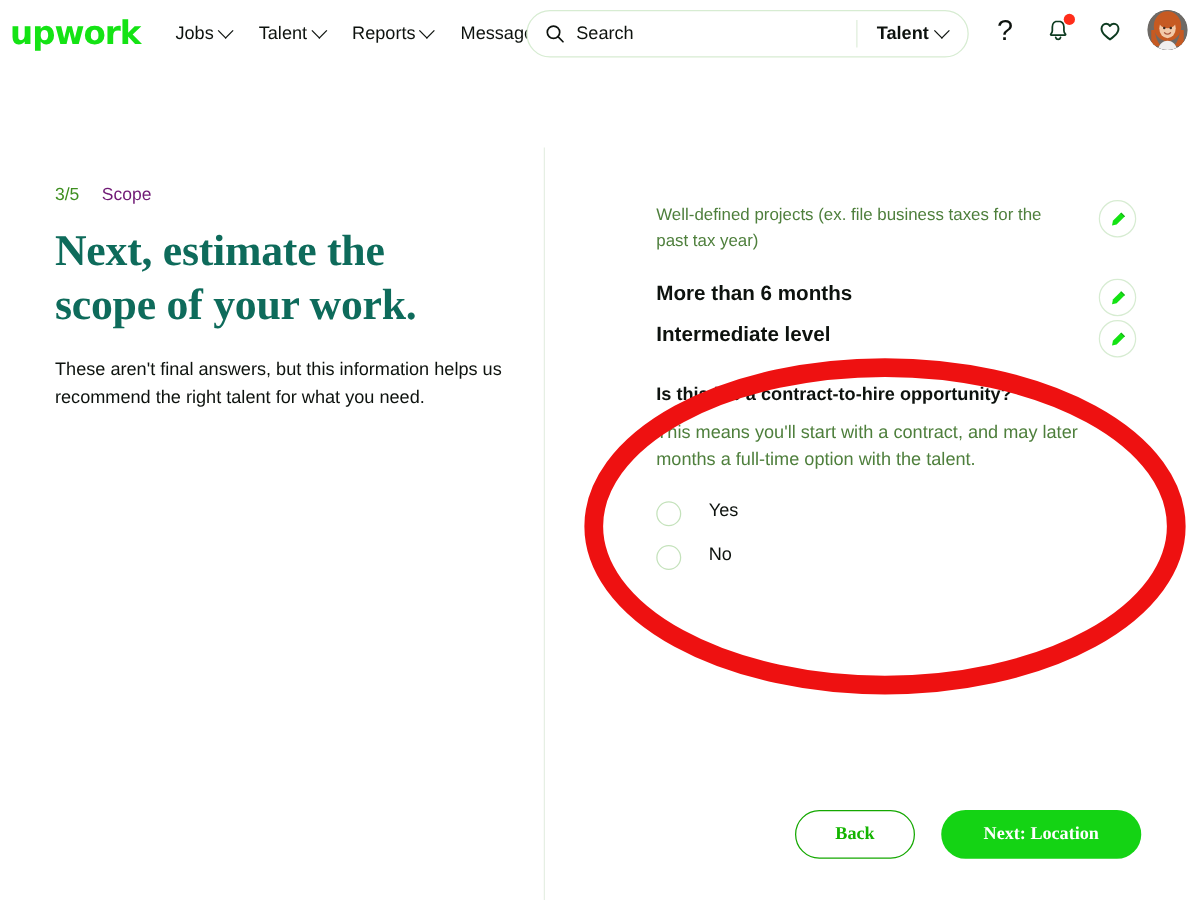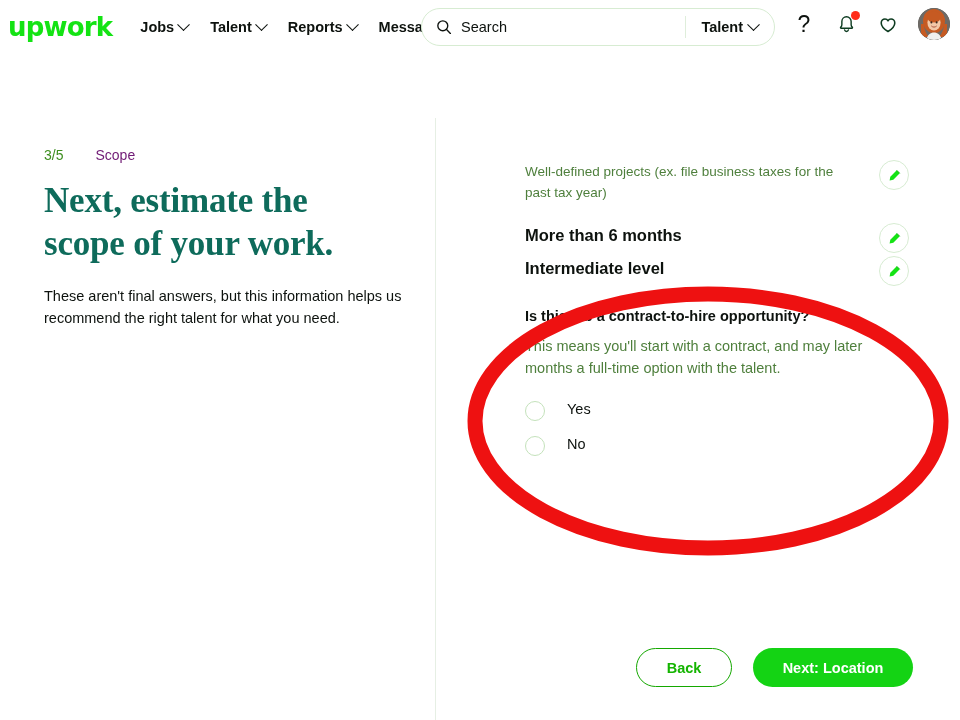--- a/index.html
+++ b/index.html
@@ -47,21 +47,21 @@
     align-items: center;
     margin-left: 28px;
     gap: 22px;
   }
 
   .nav-link {
     display: flex;
     align-items: center;
     gap: 5px;
     font-size: 14.5px;
-    font-weight: 700;
+    font-weight: 400;
     color: #0d120e;
     cursor: pointer;
     white-space: nowrap;
   }
 
   .caret {
     display: inline-block;
     width: 9px;
     height: 9px;
     border-right: 1.6px solid #0d120e;
@@ -178,21 +178,21 @@
   .left-col {
     position: absolute;
     left: 44px;
     top: 147px;
     width: 370px;
   }
 
   .step-row {
     display: flex;
     align-items: baseline;
-    gap: 32px;
+    gap: 18px;
     font-size: 14px;
   }
   .step-count { color: #3d8e1f; font-weight: 500; }
   .step-label { color: #701a75; font-weight: 500; }
 
   .headline {
     margin-top: 17px;
     font-family: "Liberation Serif", "DejaVu Serif", serif;
     font-size: 35px;
     line-height: 1.22;
@@ -305,21 +305,21 @@
   }
 
   .btn {
     border-radius: 22px;
     font-size: 14.5px;
     font-weight: 700;
     cursor: pointer;
     display: flex;
     align-items: center;
     justify-content: center;
-    font-family: Liberation Sans, sans-serif;
+    font-family: Liberation Serif, serif;
   }
 
   .btn-back {
     width: 96px; height: 39px;
     background: #ffffff;
     border: 1.5px solid #14a800;
     color: #14b400;
   }
 
   .btn-next {

